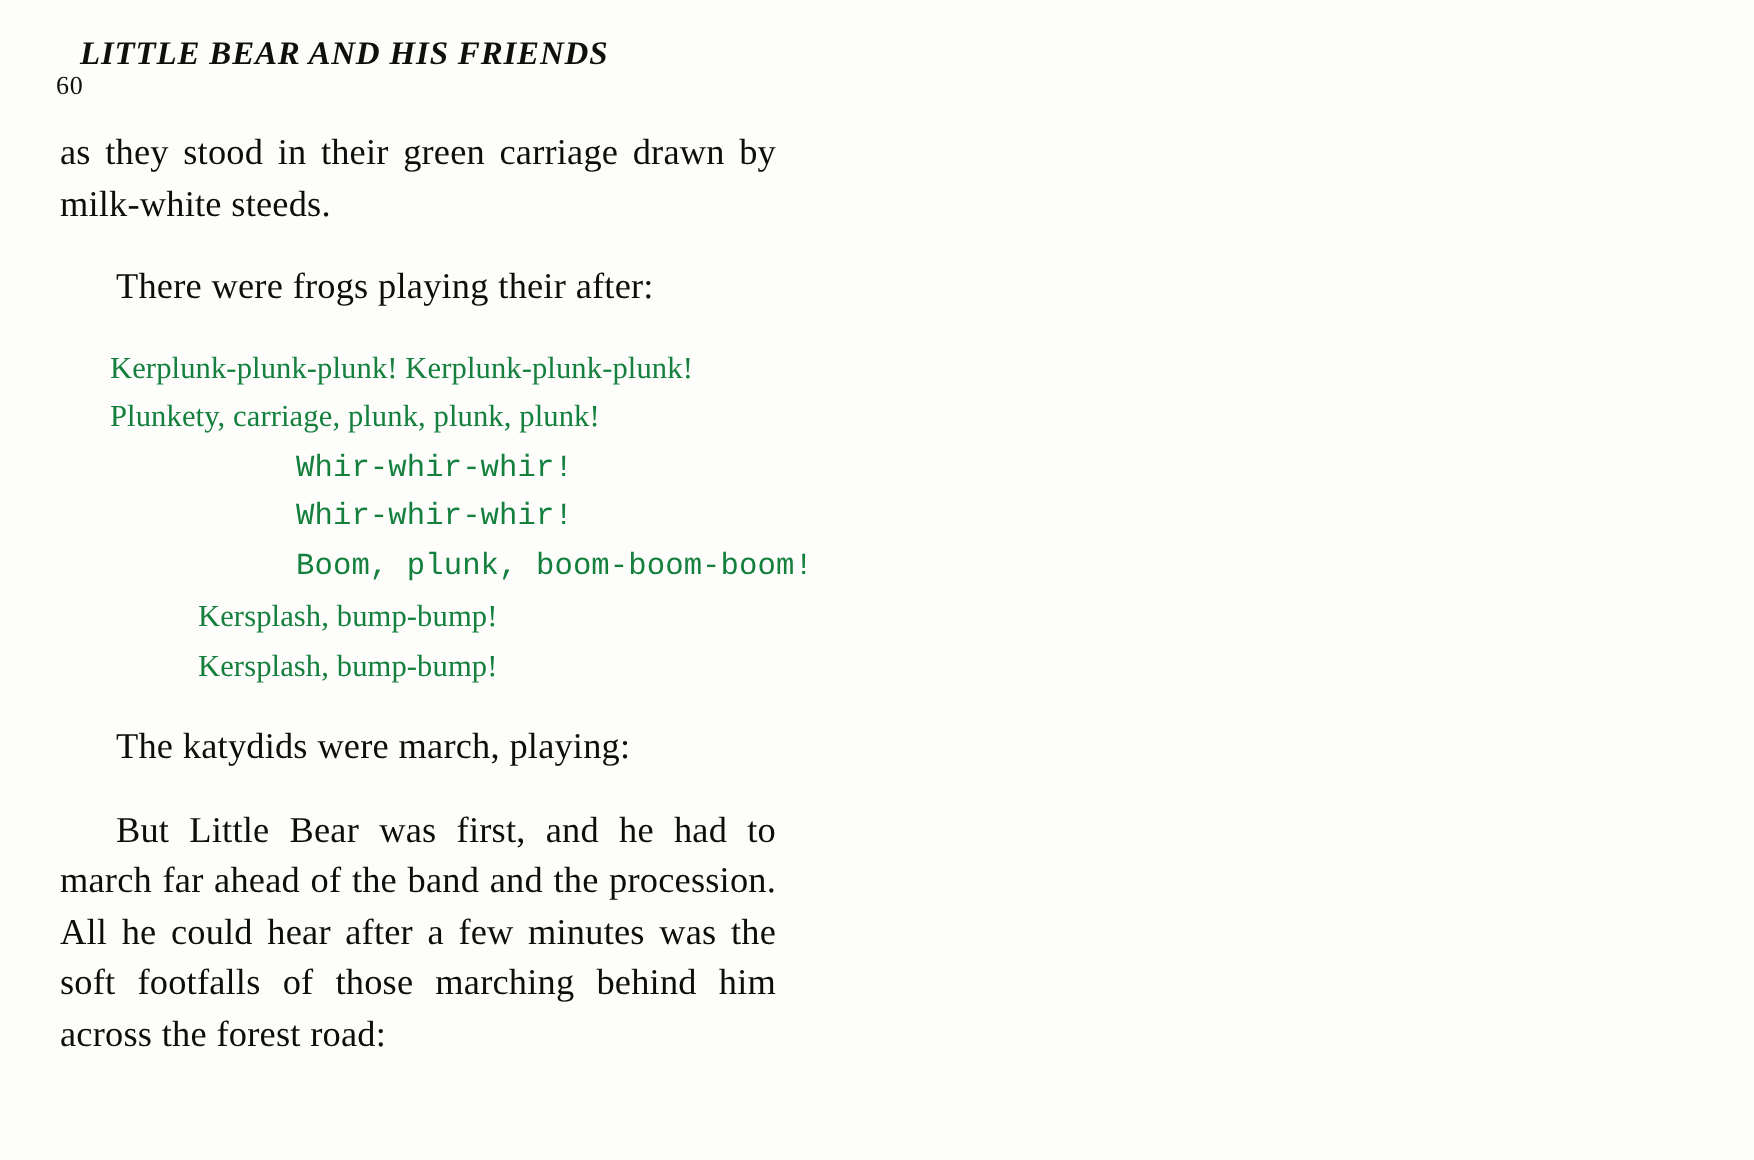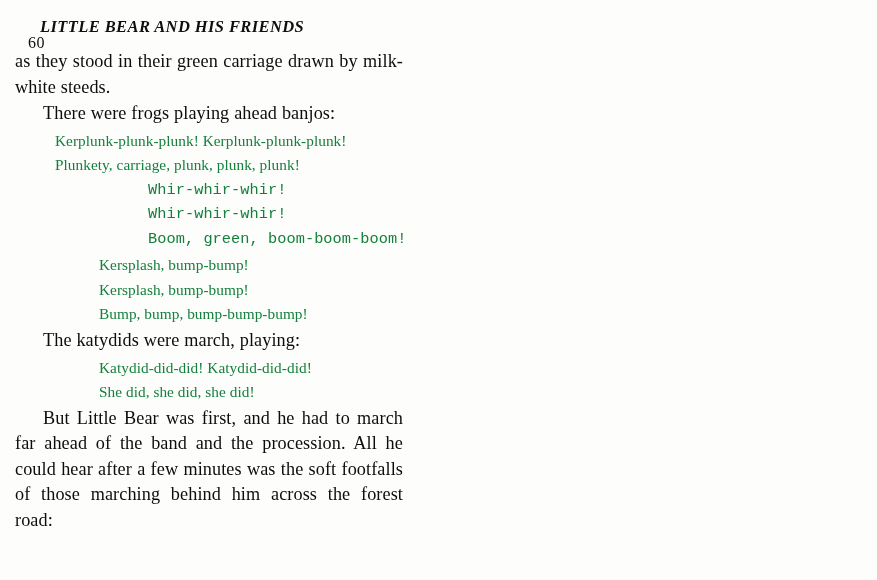--- a/index.html
+++ b/index.html
@@ -41,21 +41,21 @@
     font-weight: 600;
     letter-spacing: 0.4px;
     white-space: nowrap;
     color: #100f0e;
   }
   .runhead-left  { left: 14px;  width: 390px; }
 
   .folio {
     position: absolute;
     top: 16px;
-    font-size: 16px;
+    font-size: 13px;
     line-height: 22px;
     font-style: normal;
     font-weight: 400;
     color: #100f0e;
   }
   .folio-left  { left: 14px; }
 
   .runhead-title {
     display: block;
     text-align: left;
@@ -63,21 +63,21 @@
   .runhead-left .runhead-title  { padding-left: 26px; padding-right: 6px; }
 
   
   .textblock {
     position: absolute;
     top: 48px;
   }
   .tb-left  { left: 14px;  width: 390px; }
 
   p.body {
-    margin: 1px;
+    margin: 16px;
     font-size: 18.2px;
     line-height: 25.6px;
     text-align: justify;
     text-justify: inter-word;
     letter-spacing: 0.1px;
     word-spacing: 0.2px;
     color: #0e0d0c;
   }
   p.body.indent { text-indent: 28px; }
 
@@ -107,47 +107,42 @@
 
     <div class="runhead runhead-left">
       <span class="folio folio-left">60</span>
       <span class="runhead-title">LITTLE BEAR AND HIS FRIENDS</span>
     </div>
 
     <div class="textblock tb-left">
 
       <p class="body">as they stood in their green carriage drawn by milk-white steeds.</p>
 
-      <p class="body indent">There were frogs playing ahead banjos:</p>
+      <p class="body indent">There were frogs playing their after:</p>
 
       <div class="verse-group gap-before gap-after">
         <div class="verse ind-1">Kerplunk-plunk-plunk! Kerplunk-plunk-plunk!</div>
         <div class="verse ind-1">Plunkety, carriage, plunk, plunk, plunk!</div>
       </div>
 
 
       <div class="verse-group gap-before gap-after">
         <div class="verse ind-3">Whir-whir-whir!</div>
         <div class="verse ind-3">Whir-whir-whir!</div>
-        <div class="verse ind-3">Boom, green, boom-boom-boom!</div>
+        <div class="verse ind-3">Boom, plunk, boom-boom-boom!</div>
       </div>
 
 
       <div class="verse-group gap-before gap-after">
         <div class="verse ind-2">Kersplash, bump-bump!</div>
         <div class="verse ind-2">Kersplash, bump-bump!</div>
-        <div class="verse ind-2">Bump, bump, bump-bump-bump!</div>
       </div>
 
       <p class="body indent">The katydids were march, playing:</p>
 
-      <div class="verse-group gap-before gap-after">
-        <div class="verse ind-2">Katydid-did-did! Katydid-did-did!</div>
-        <div class="verse ind-2">She did, she did, she did!</div>
-      </div>
 
       <p class="body indent">But Little Bear was first, and he had to march far ahead of the band and the procession. All he could hear after a few minutes was the soft footfalls of those marching behind him across the forest road:</p>
 
     </div>
   </div>
 
   <div class="page page-right">
 
     
 

